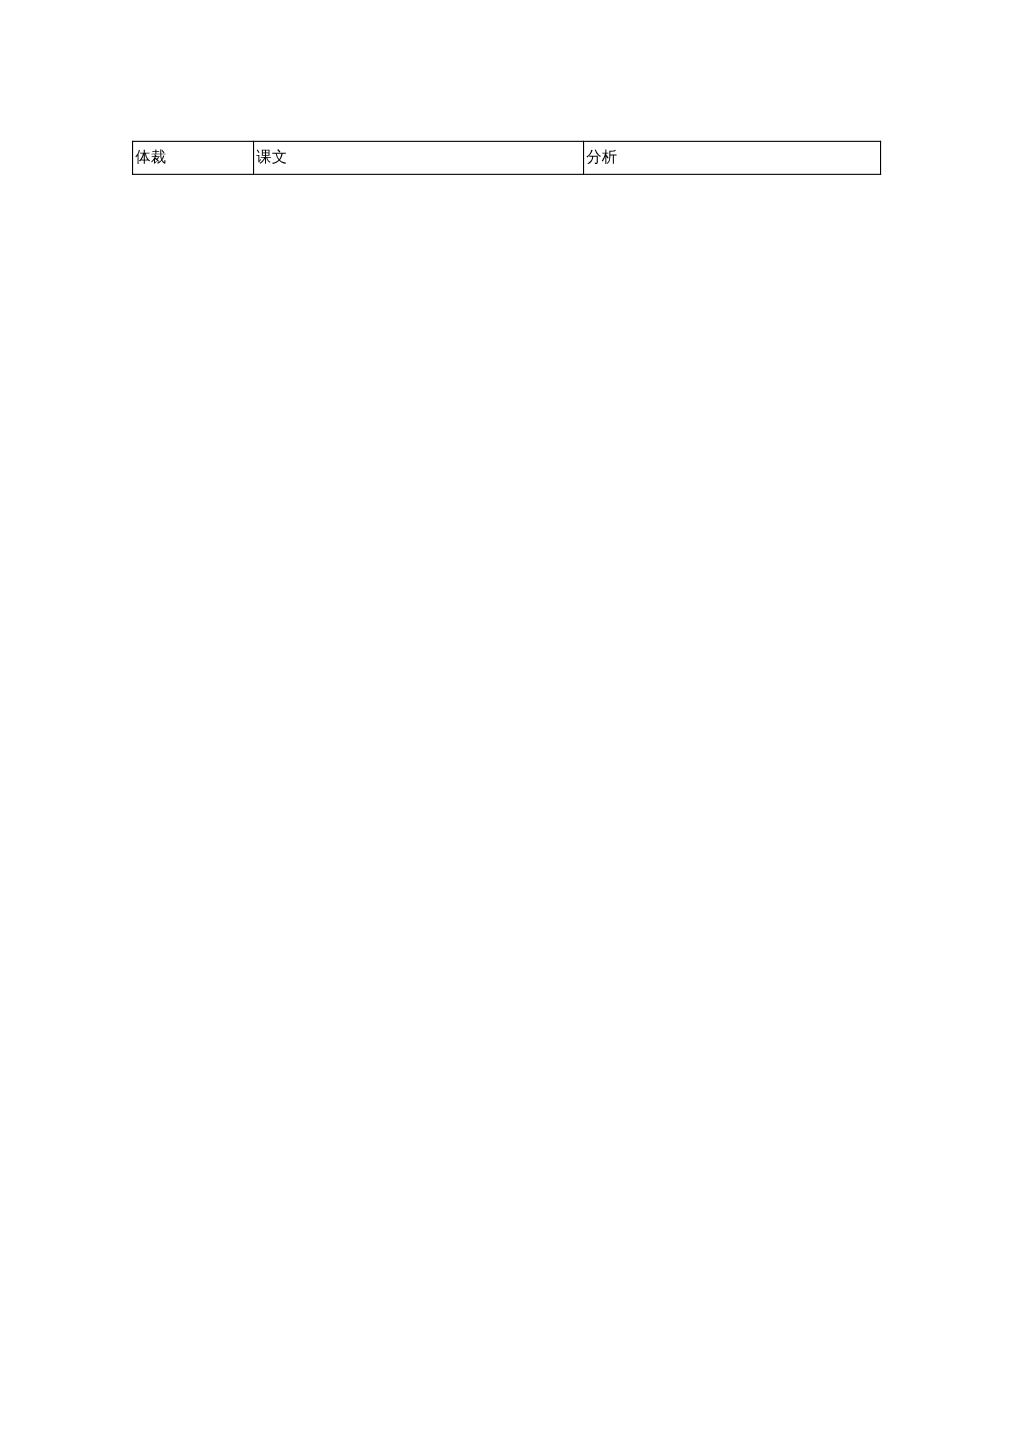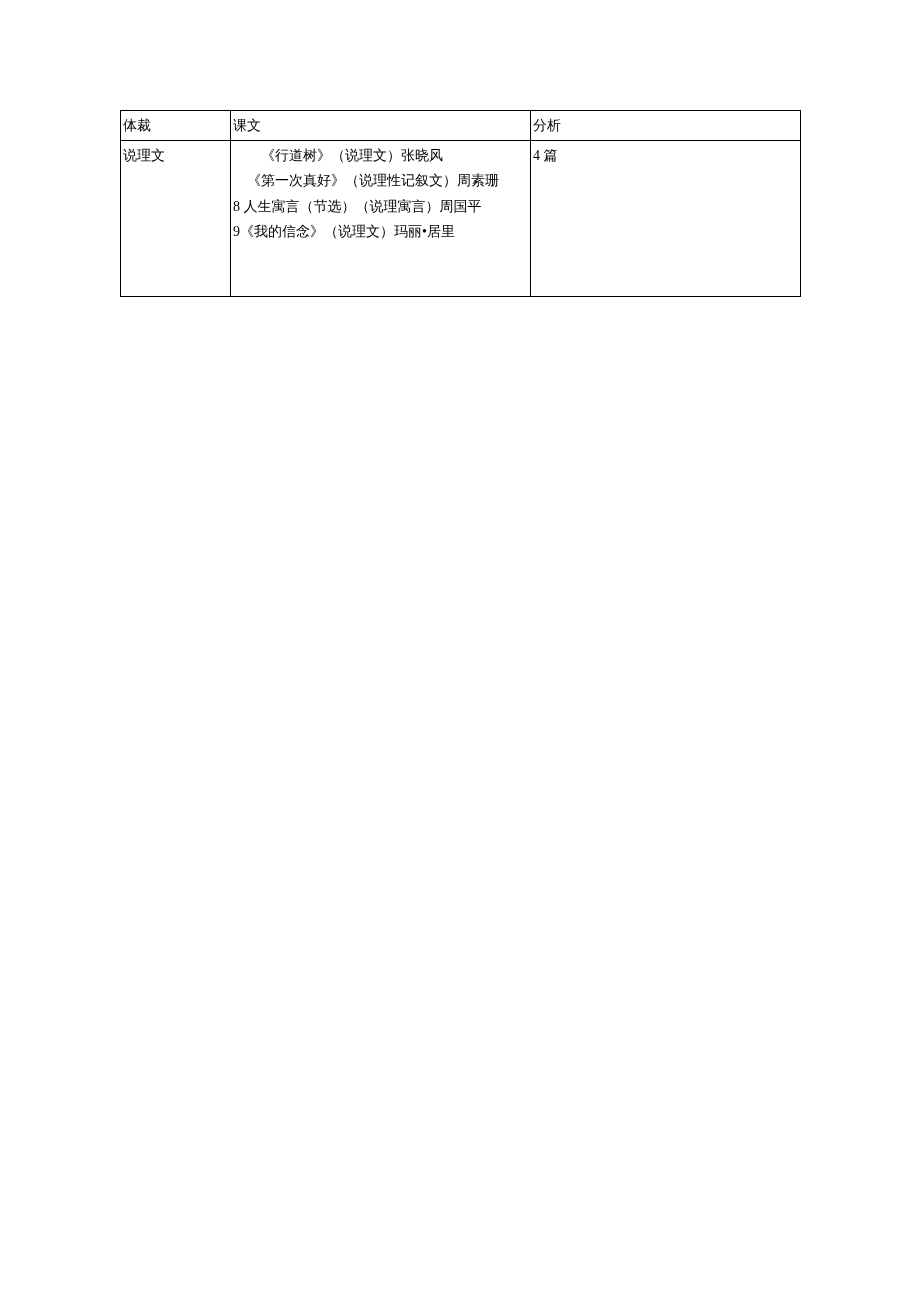--- a/index.html
+++ b/index.html
@@ -11,20 +11,21 @@
     color: #000;
     width: 920px;
   }
   .page {
     padding: 110px 120px 60px 120px;
   }
   table {
     border-collapse: collapse;
     width: 100%;
     table-layout: fixed;
+    margin-top: 18px;
   }
   td {
     border: 1px solid #000;
     vertical-align: top;
     padding: 2px 0 2px 2px;
     line-height: 1.8;
   }
   col.col-genre { width: 110px; }
   col.col-text  { width: 300px; }
   col.col-ana   { width: 270px; }
@@ -42,27 +43,16 @@
     </colgroup>
     <tbody>
       <tr>
         <td>体裁</td>
         <td>课文</td>
         <td>分析</td>
       </tr>
 
 
 
-      <tr>
-        <td>说理文</td>
-        <td class="lines">　　《行道树》（说理文）张晓风
-　《第一次真好》（说理性记叙文）周素珊
-8 人生寓言（节选）（说理寓言）周国平
-9《我的信念》（说理文）玛丽•居里
-
-
-</td>
-        <td>4 篇</td>
-      </tr>
 
     </tbody>
   </table>
 </div>
 
 </body></html>

